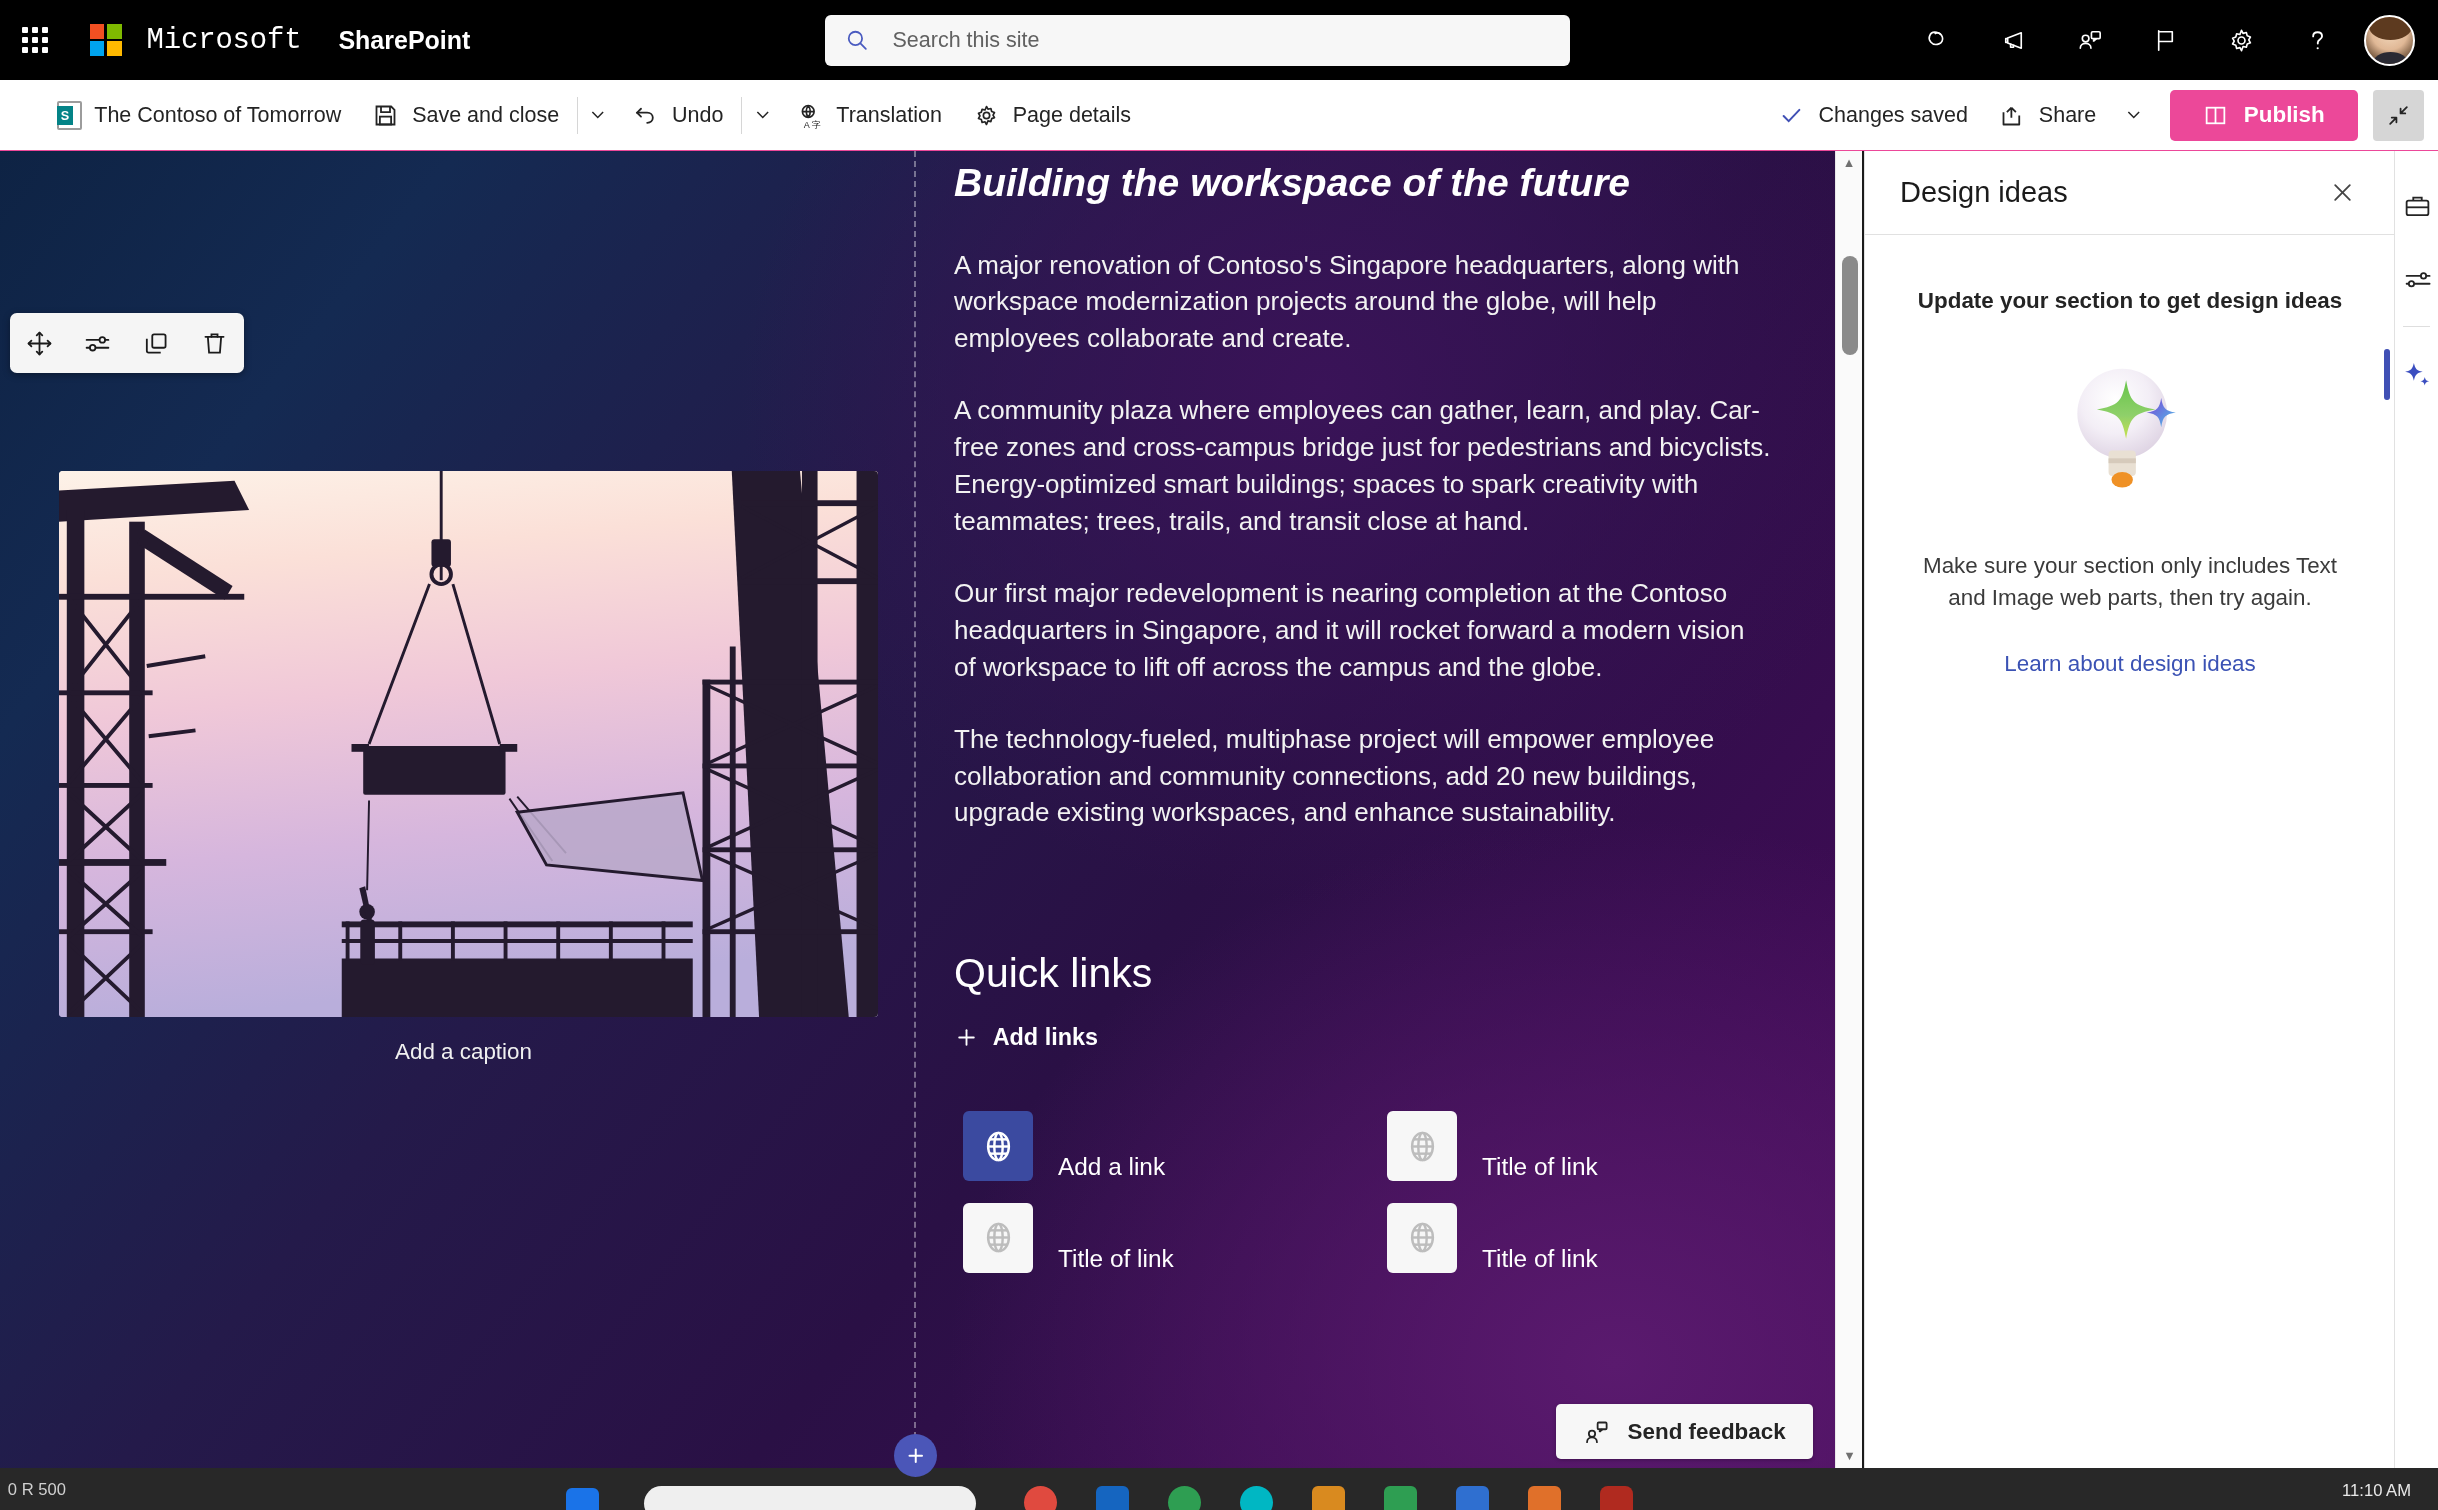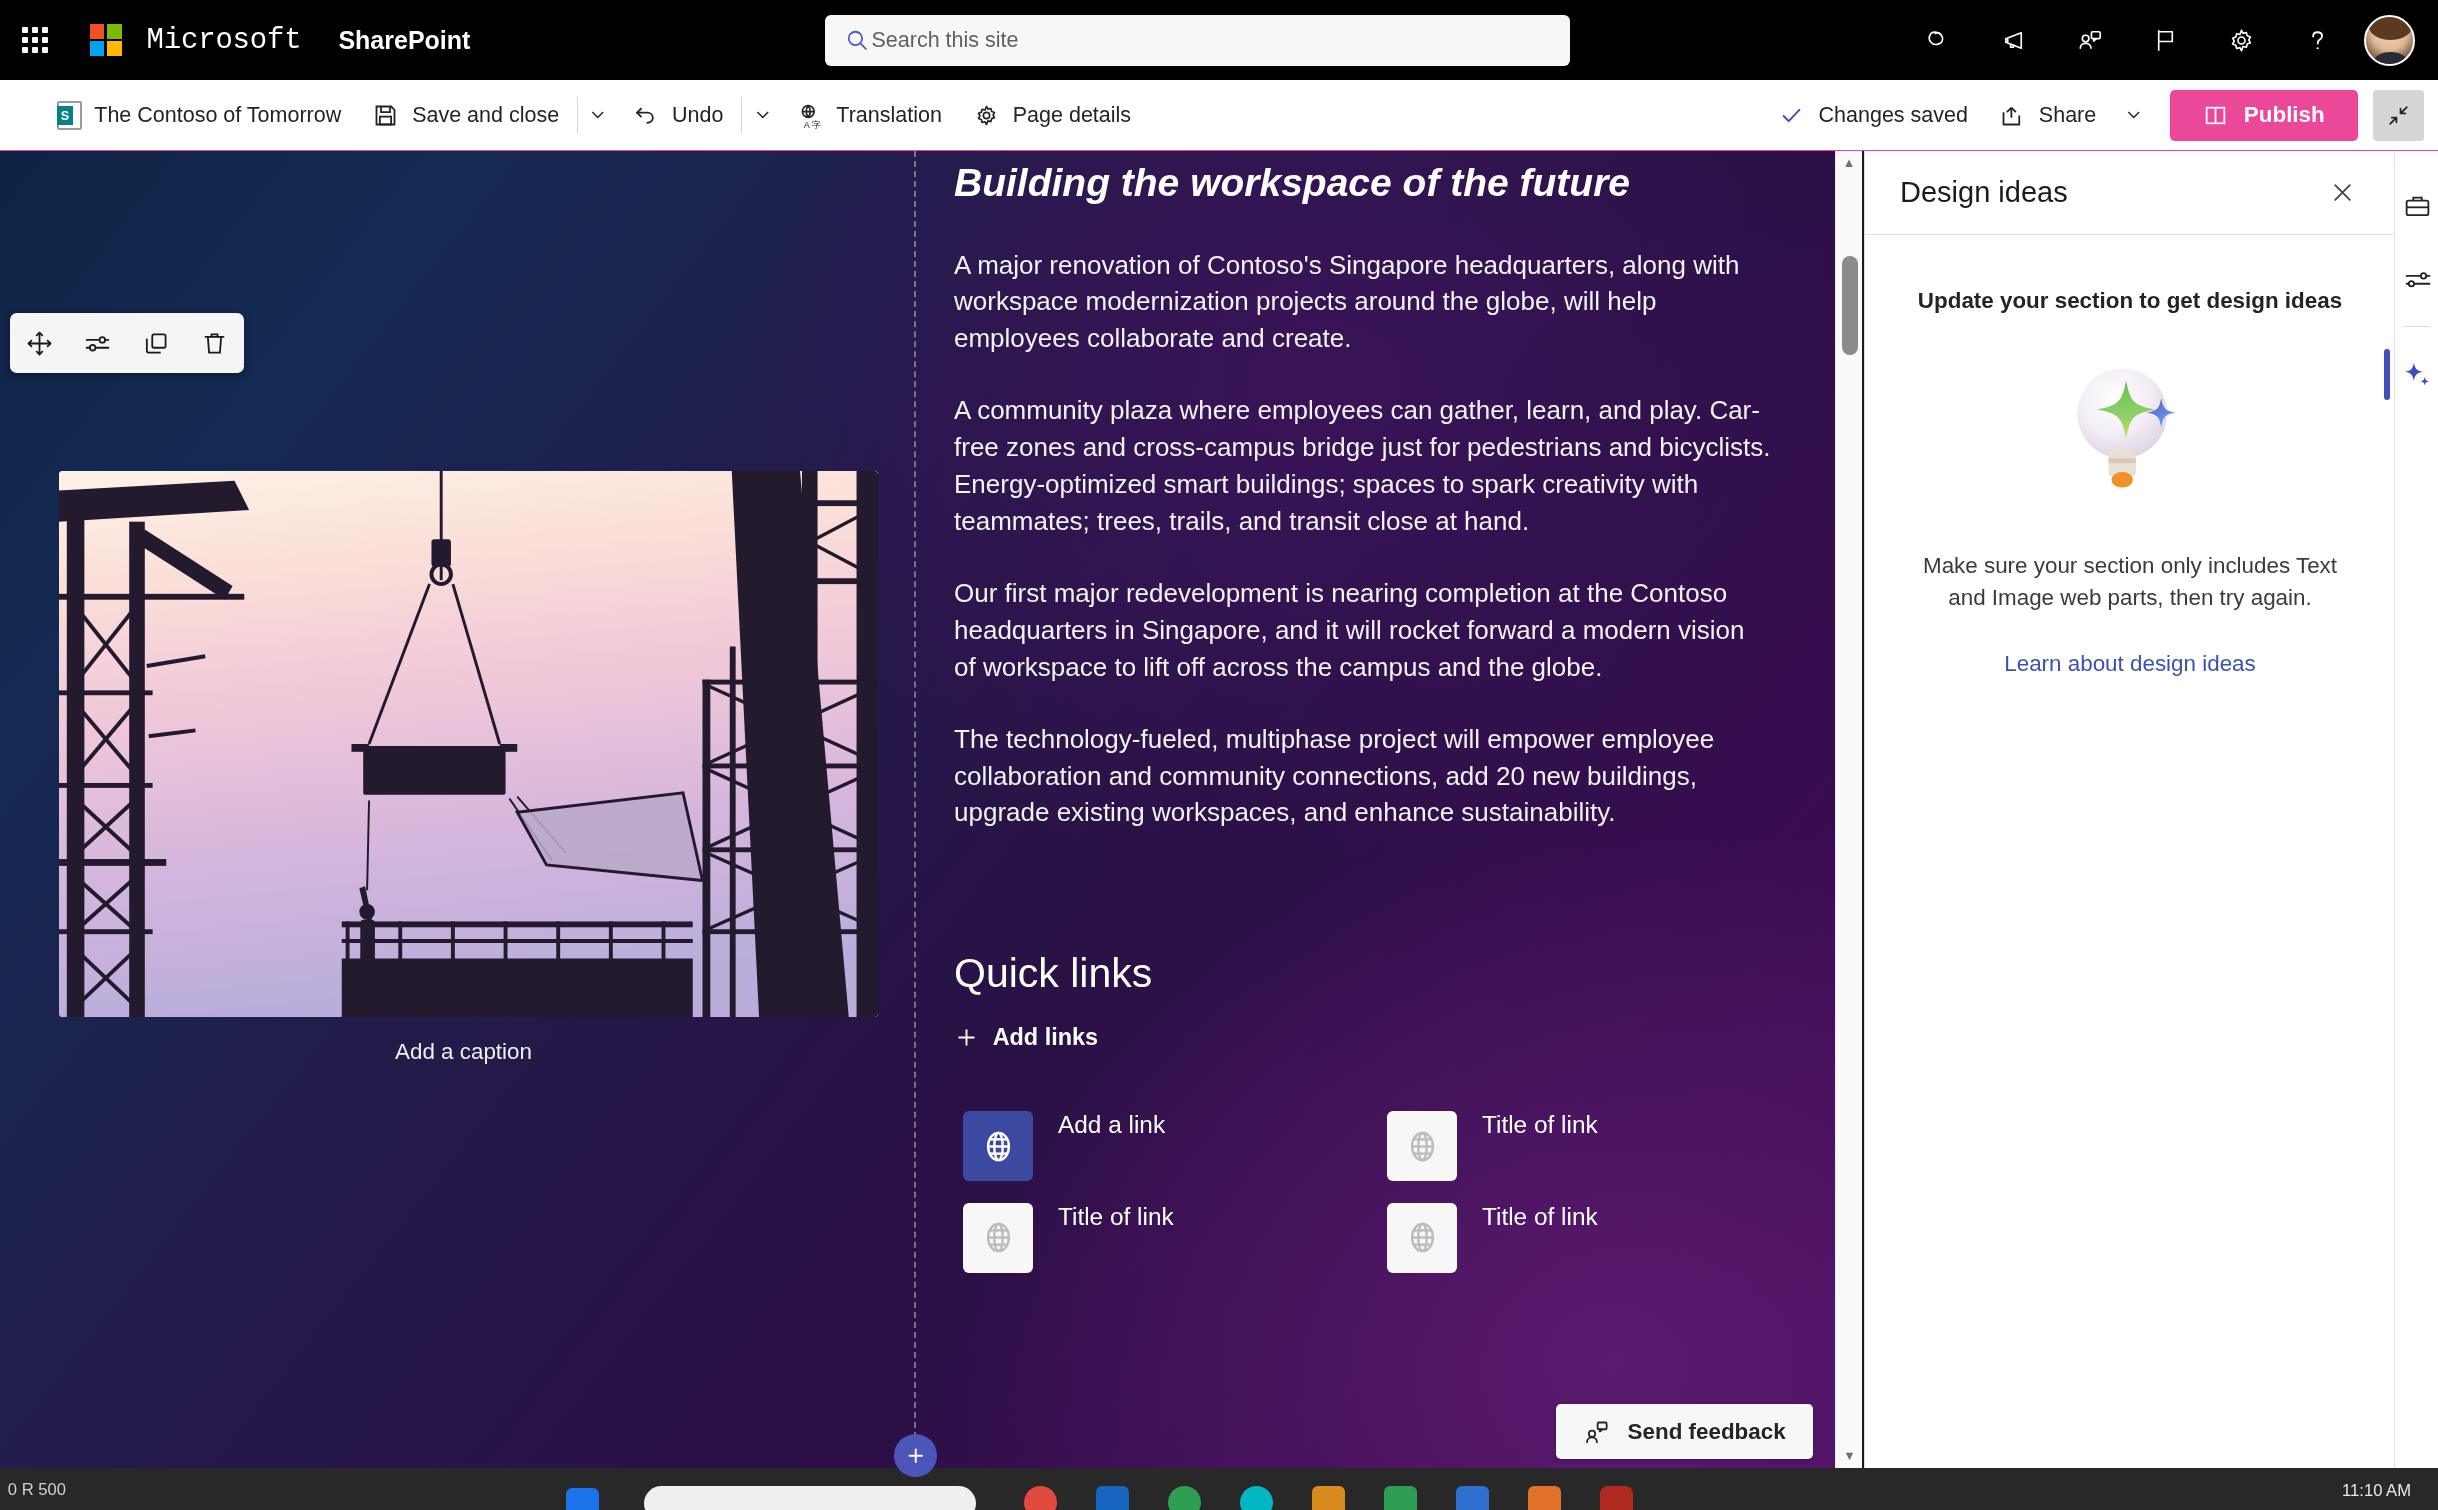--- a/index.html
+++ b/index.html
@@ -24,21 +24,21 @@
                 grid-template-rows: repeat(2, 14.6px); gap: 2.9px; }
   .ms-sq { width: 14.6px; height: 14.6px; }
   .ms-sq.r { background: #f25022; } .ms-sq.g { background: #7fba00; }
   .ms-sq.b { background: #00a4ef; } .ms-sq.y { background: #ffb900; }
   .ms-word { color: #ffffff; font-size: 29px; font-weight: 400; letter-spacing: -0.2px; }
   .app-name { color: #ffffff; font-size: 25px; font-weight: 600; margin-left: 37px; cursor: pointer; }
 
   .searchbox {
     position: absolute; left: 825px; top: 14.6px; width: 745px; height: 51px;
     background: #f7f7f7; border-radius: 5.9px; display: flex; align-items: center;
-    padding: 0 19.5px; gap: 2px; cursor: text;
+    padding: 0 19.5px; gap: 23px; cursor: text;
   }
   .searchbox input {
     border: none; outline: none; background: transparent; flex: 1;
     font-family: "Liberation Sans", sans-serif; font-size: 21.5px; color: #333;
   }
   .searchbox input::placeholder { color: #616161; }
 
   .suite-right { position: absolute; right: 0; top: 0; height: 80px;
                  display: flex; align-items: center; padding-right: 9.8px; }
   .sb-icon { width: 76px; height: 80px; display: flex; align-items: center;
@@ -129,21 +129,21 @@
   .text-col { position: absolute; left: 954px; top: 0; width: 819px; padding-top: 7.8px; }
   .article-h { color: #ffffff; font-size: 39px; font-weight: 700; font-style: italic;
                line-height: 1.25; margin-bottom: 39px; }
   .article-p { color: #f2f2f2; font-size: 26px; line-height: 1.42; margin-bottom: 35px; }
 
   .ql-title { color: #ffffff; font-size: 41px; font-weight: 400; margin-top: 119px; }
   .ql-add { display: inline-flex; align-items: center; gap: 13.7px; color: #ffffff;
             font-size: 23.4px; font-weight: 600; margin-top: 27px; cursor: pointer; }
   .ql-grid { display: grid; grid-template-columns: 424px 424px; row-gap: 21.5px;
              margin-top: 57px; }
-  .ql-item { display: flex; align-items: flex-start; gap: 25px; cursor: pointer; padding-left: 9px; }
+  .ql-item { display: flex; align-items: flex-end; gap: 25px; cursor: pointer; padding-left: 9px; }
   .ql-tile { width: 70px; height: 70px; border-radius: 5.9px; display: flex;
              align-items: center; justify-content: center; flex: none; background: #f7f7f7; }
   .ql-tile.active { background: #3b4aa0; }
   .ql-label { color: #ffffff; font-size: 24.4px; }
 
   .feedback-btn {
     position: absolute; left: 1556px; top: 1404px; background: #f7f7f7;
     border: none; border-radius: 4.9px; height: 55px; padding: 0 27px;
     display: flex; align-items: center; gap: 17.6px; font-size: 22.4px; font-weight: 600;
     color: #242424; font-family: "Liberation Sans", sans-serif; cursor: pointer;

